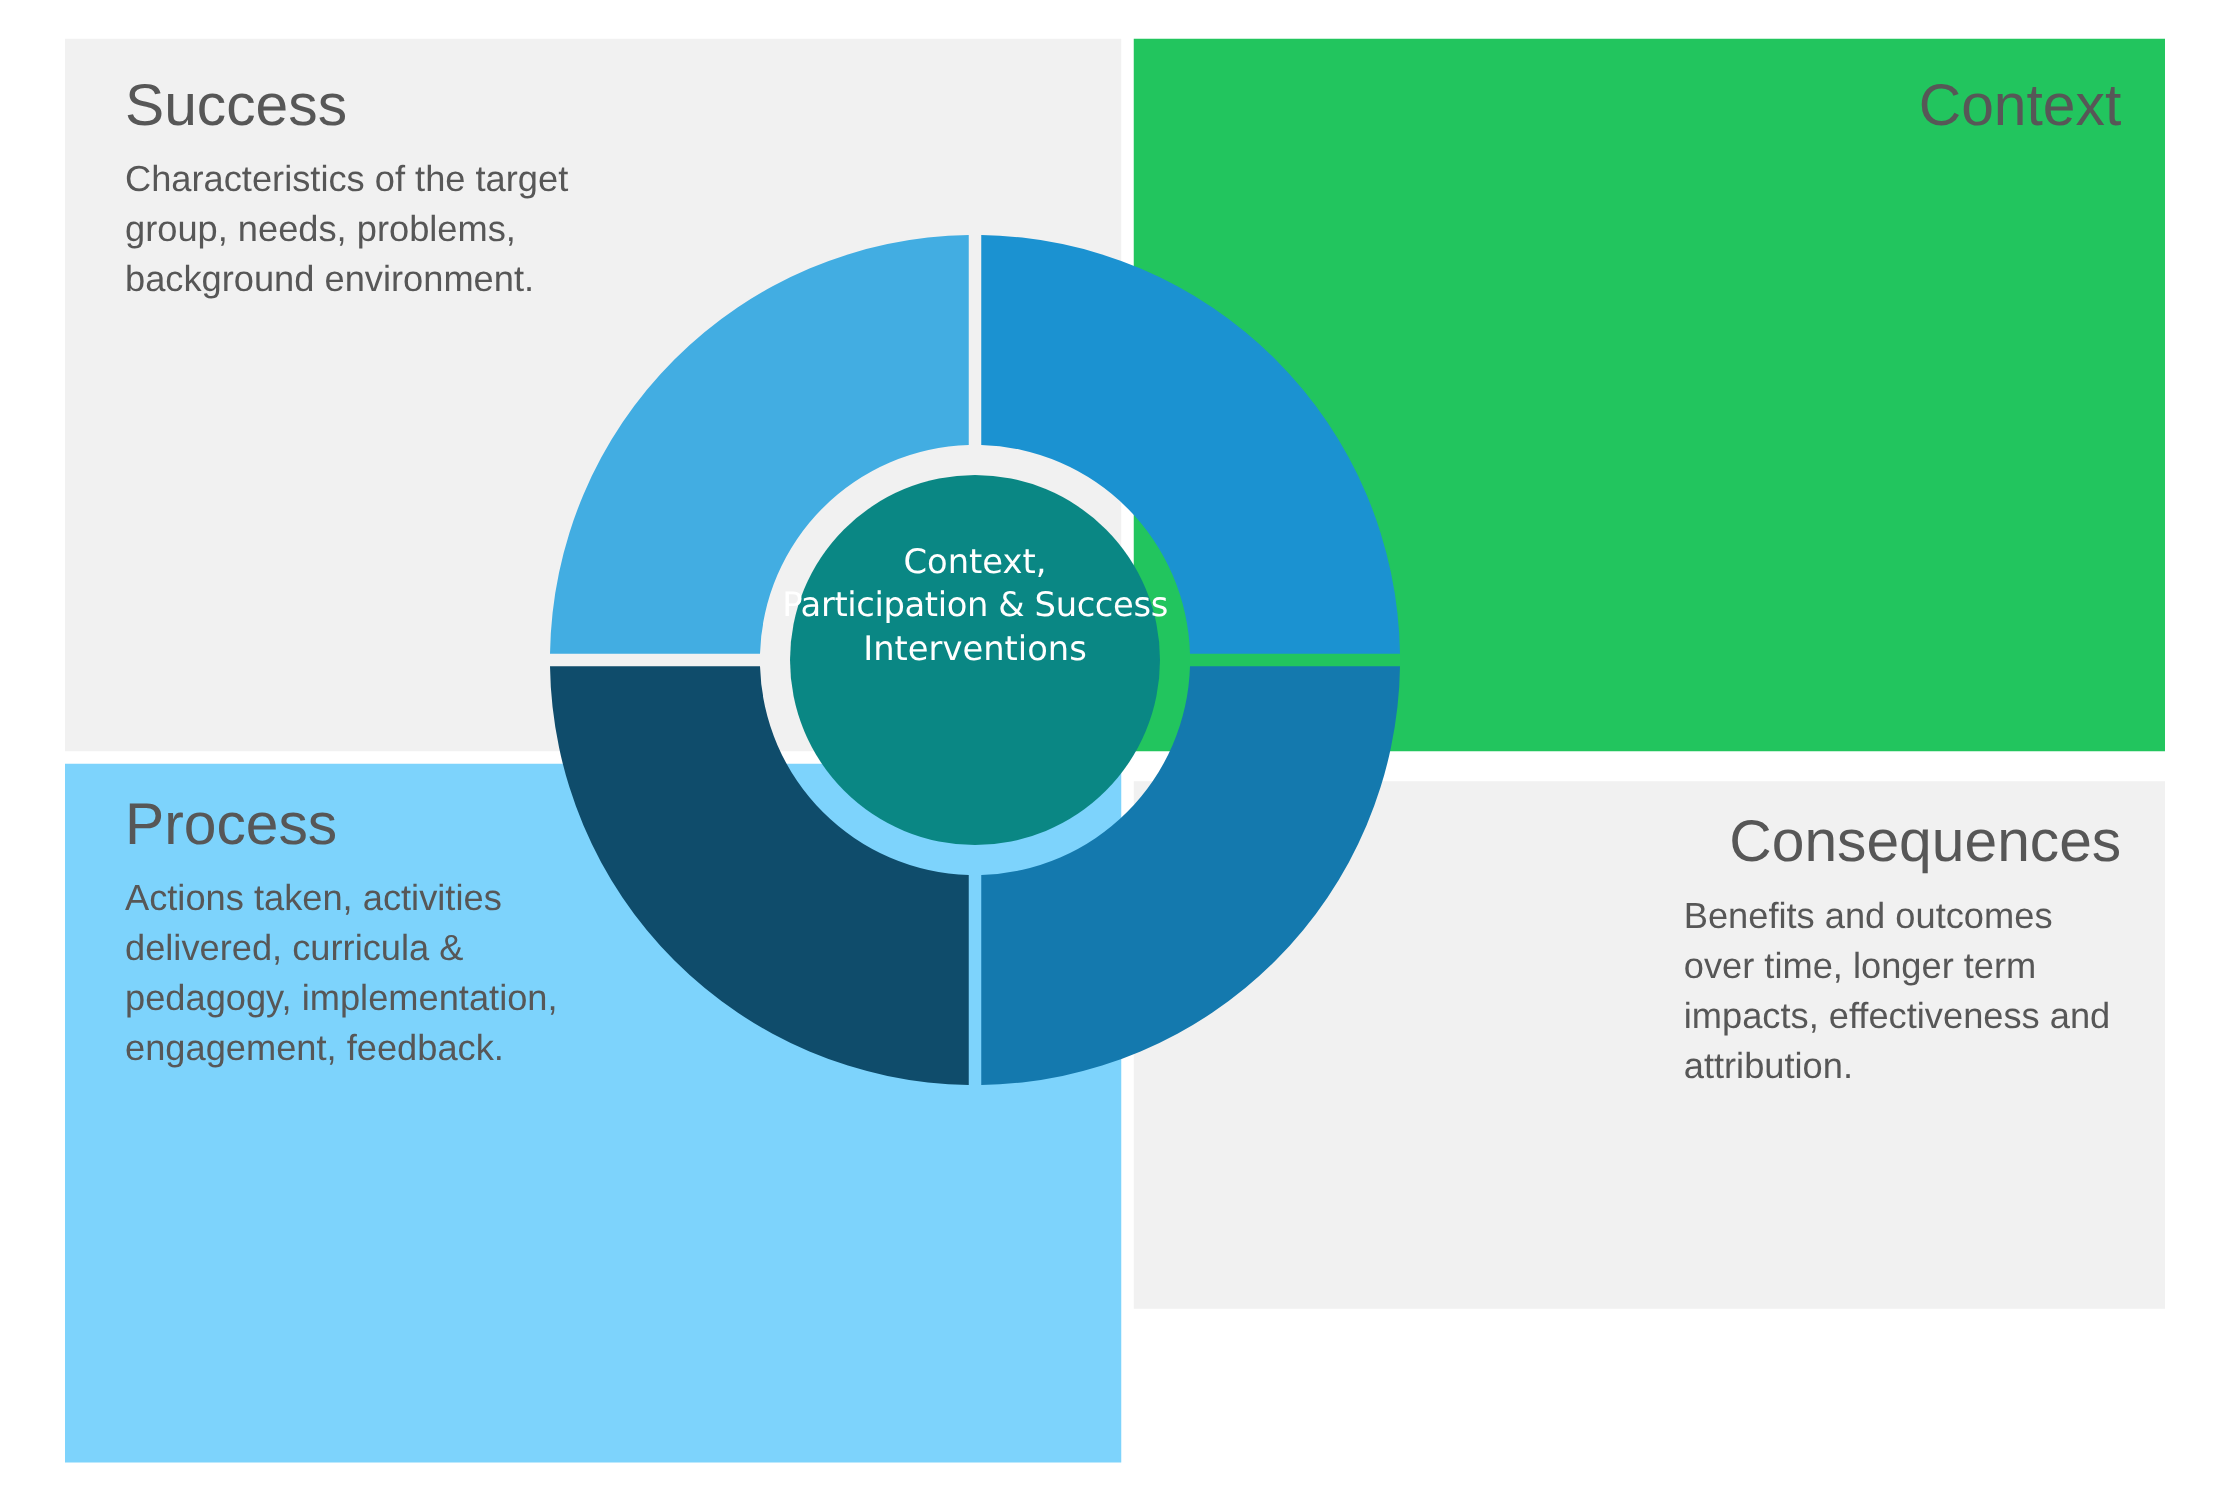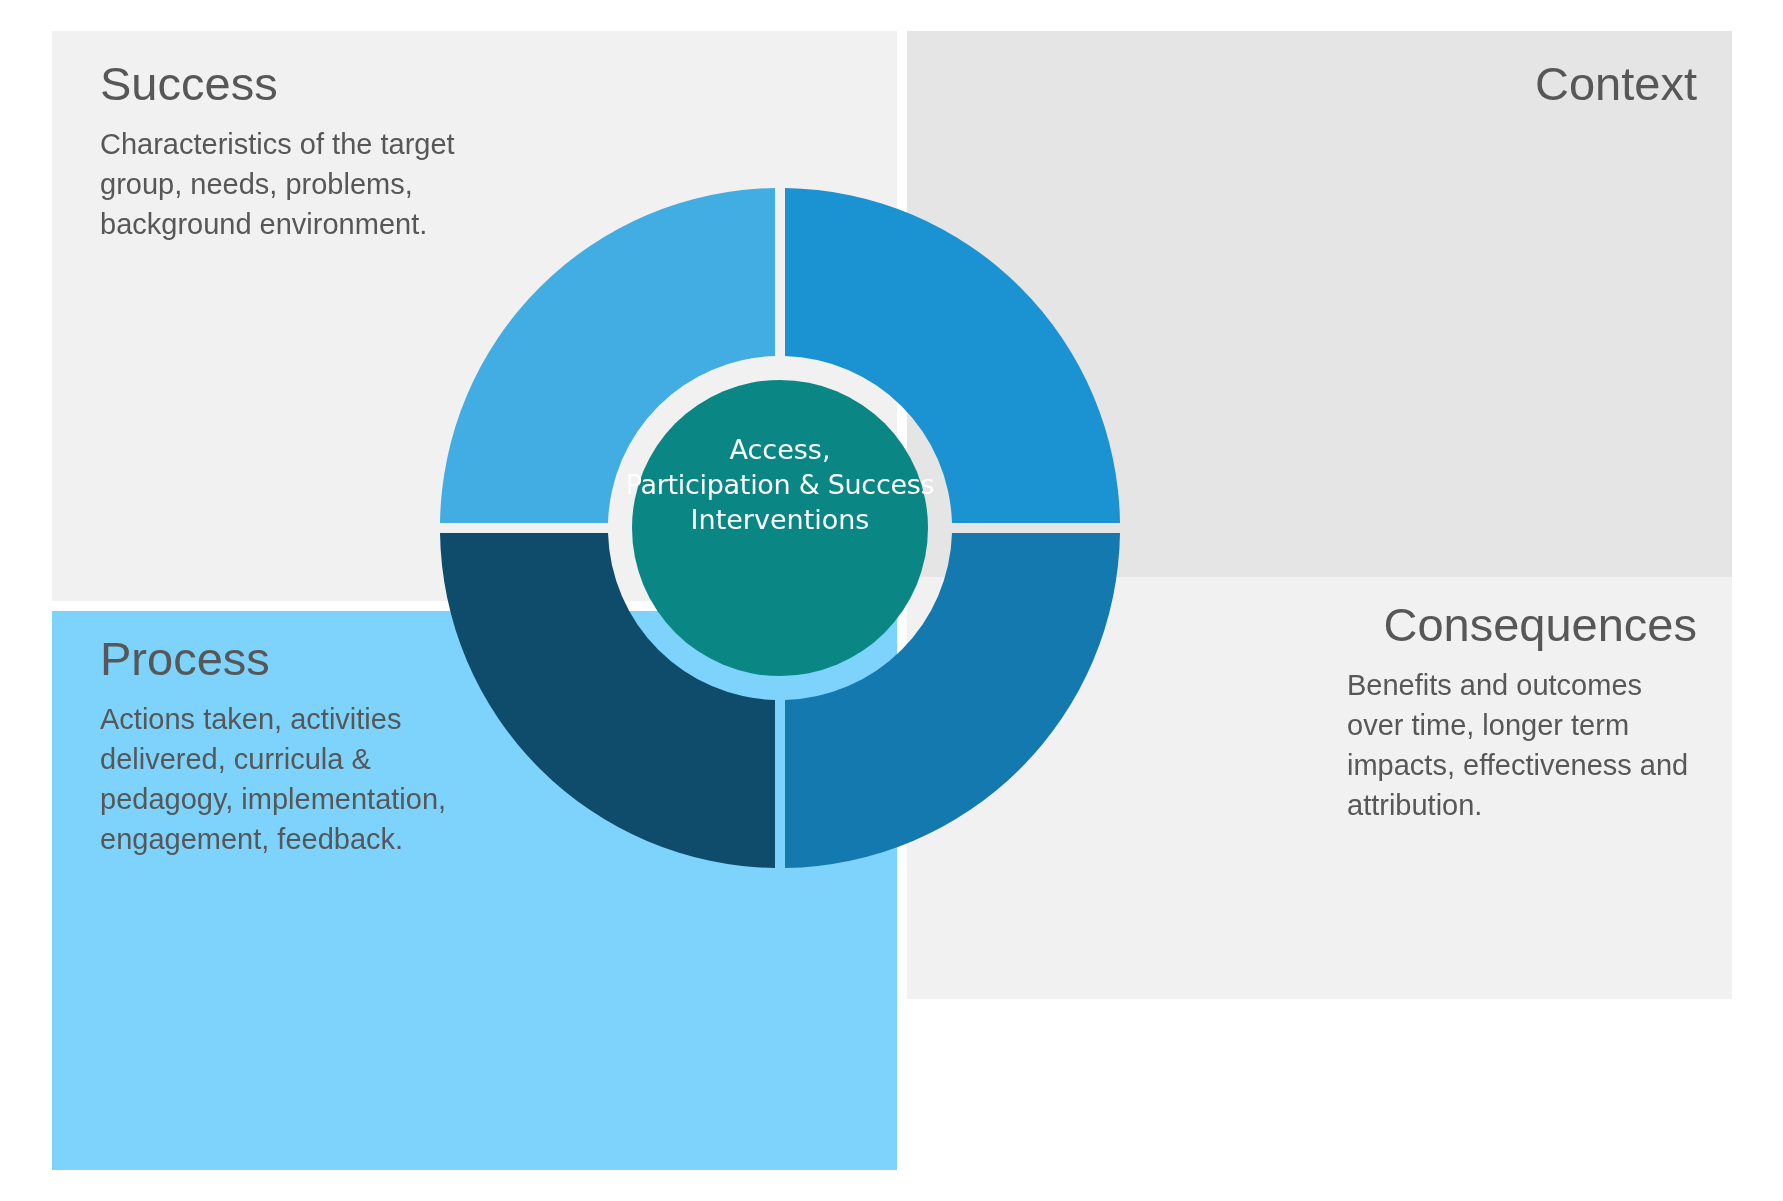--- a/index.html
+++ b/index.html
@@ -25,21 +25,21 @@
 
   
   .panel {
     position: absolute;
     background: #F1F1F1;
     box-sizing: border-box;
   }
   .panel-tl { left: 52px;  top: 31px;  width: 845px; height: 570px; }
   .panel-tr { left: 907px; top: 31px;  width: 825px; height: 570px; }
   .panel-bl { left: 52px;  top: 611px; width: 845px; height: 559px; }
-  .panel-br { left: 907px; top: 577px; width: 825px; height: 422px; }
+  .panel-br { left: 907px; top: 625px; width: 825px; height: 422px; }
 
   .panel-inner {
     position: absolute;
   }
 
   .q-title {
     font-size: 47px;
     line-height: 1.05;
     color: #5A5A5A;
     font-weight: 400;
@@ -93,21 +93,21 @@
 
 <div id="stage" style="background: rgb(255, 255, 255);">
 
   <div class="panel panel-tl" style="background: rgb(241, 241, 241);">
     <div class="panel-inner tl-text">
       <h2 class="q-title" style="color: rgb(87, 87, 87);">Success</h2>
       <p class="q-body" style="color: rgb(87, 87, 87);">Characteristics of the target group, needs, problems, background environment.</p>
     </div>
   </div>
 
-  <div class="panel panel-tr" style="background: #e5e5e5;">
+  <div class="panel panel-tr" style="background: #22c55e;">
     <div class="panel-inner tr-text">
       <h2 class="q-title" style="color: rgb(87, 87, 87);">Context</h2>
     </div>
   </div>
 
   <div class="panel panel-bl" style="background: #7dd3fc;">
     <div class="panel-inner bl-text">
       <h2 class="q-title" style="color: rgb(87, 87, 87);">Process</h2>
       <p class="q-body" style="color: rgb(87, 87, 87);">Actions taken, activities delivered, curricula &amp; pedagogy, implementation, engagement, feedback.</p>
     </div>
@@ -144,19 +144,19 @@
       <path d="M 680 345
                A 340 340 0 0 1 345 680
                L 345 512
                A 172 172 0 0 0 512 345
                Z" fill="#1479AE"></path>
 
       <circle cx="340" cy="340" r="148" fill="#0A8784"></circle>
     </svg>
 
     <div class="center-label" style="color: rgb(255, 255, 255);">
-      <span class="ln ln1">Access,</span>
+      <span class="ln ln1">Context,</span>
       <span class="ln ln2">Participation &amp; Success</span>
       <span class="ln ln3">Interventions</span>
     </div>
   </div>
 
 </div>
 
 </body></html>

